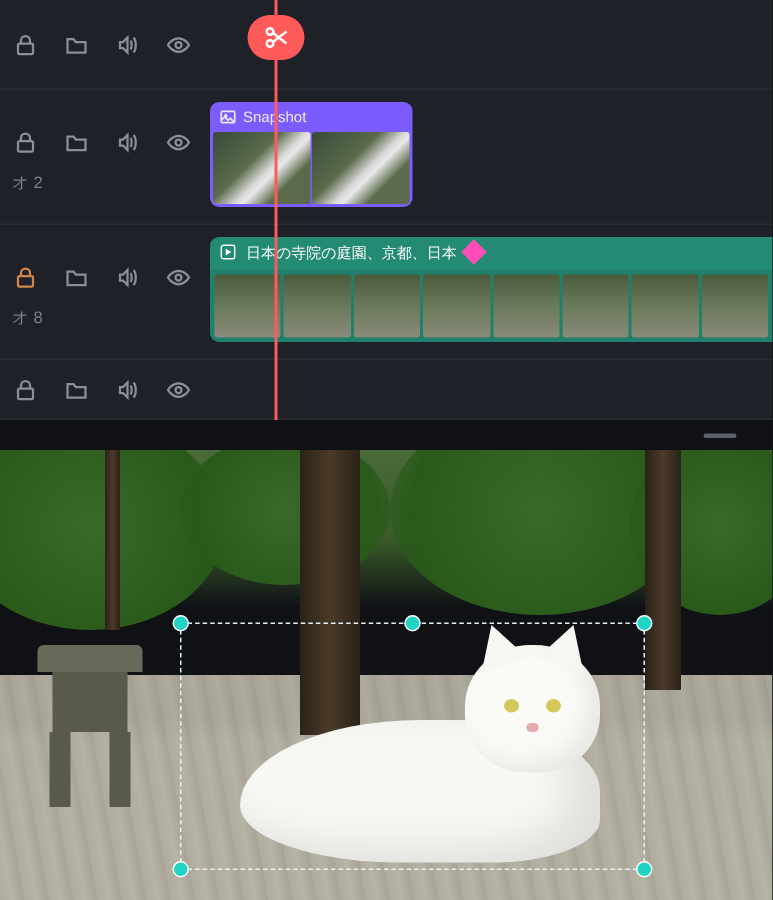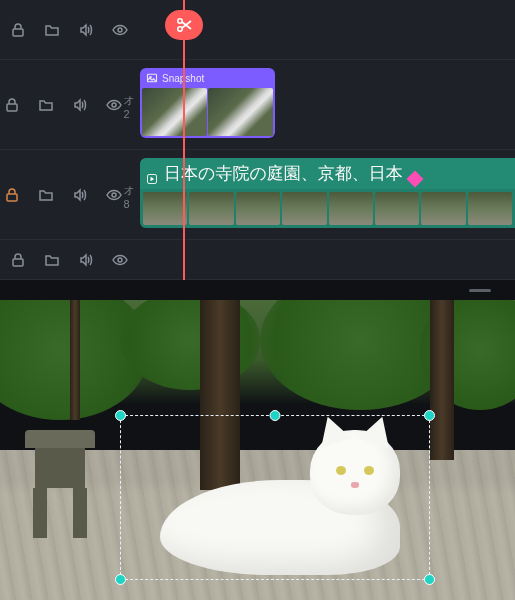--- a/index.html
+++ b/index.html
@@ -20,21 +20,21 @@
   .track-row {
     display: flex;
     height: 60px;
     border-bottom: 1px solid #2a2d34;
     align-items: center;
   }
   .track-row.with-label { height: 90px; }
   .track-controls {
     width: 130px;
     display: flex;
-    flex-direction: row;
+    flex-direction: column;
     justify-content: center;
     padding-left: 8px;
   }
   .control-icons {
     display: flex;
     gap: 16px;
     align-items: center;
     padding: 6px 0;
   }
   .icon {
@@ -95,24 +95,24 @@
     left: 10px;
     right: 0;
     background: #2fb89a;
     display: flex;
     flex-direction: column;
     border-radius: 6px 0 0 6px;
   }
   .clip-video-header {
     display: flex;
     gap: 6px;
-    align-items: flex-end;
+    align-items: flex-start;
     padding: 4px 6px;
     color: #fafafa;
-    font-size: 17px;
+    font-size: 10px;
     background: rgba(0,0,0,0.25);
   }
   .clip-video-thumbs {
     flex: 1;
     display: flex;
     gap: 2px;
     padding: 3px;
     background: rgba(0,0,0,0.3);
   }
   .video-thumb {

